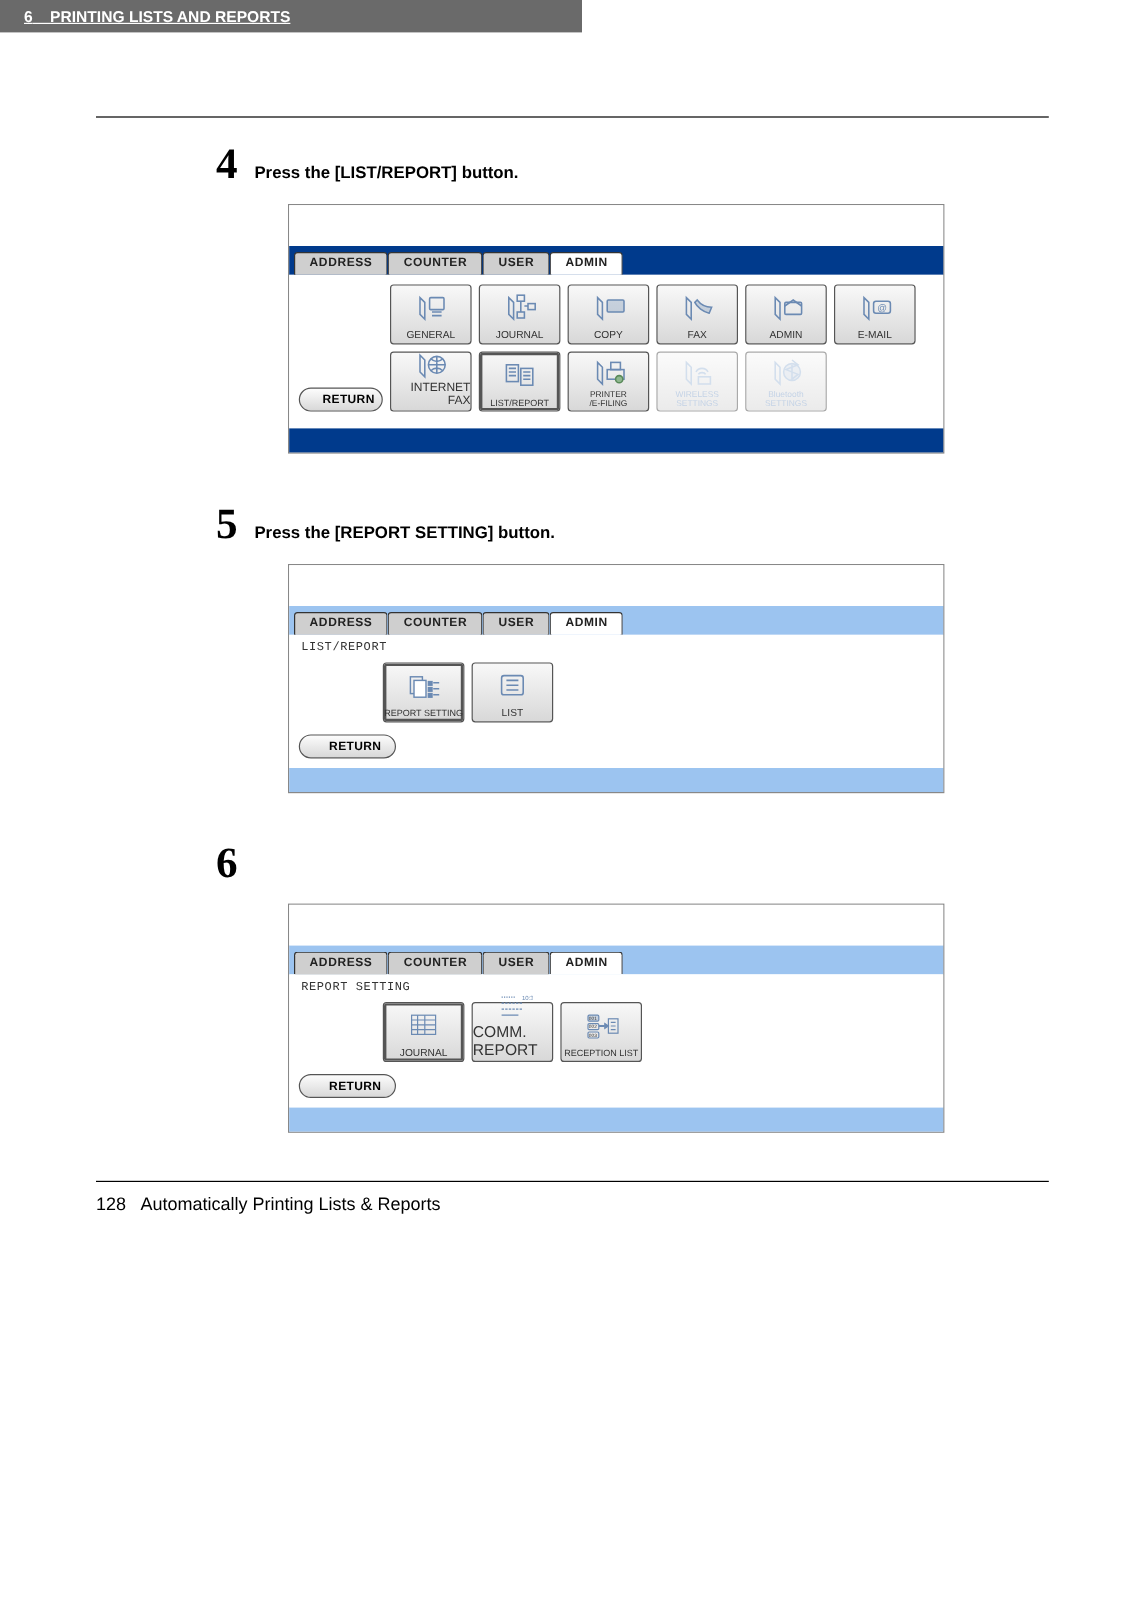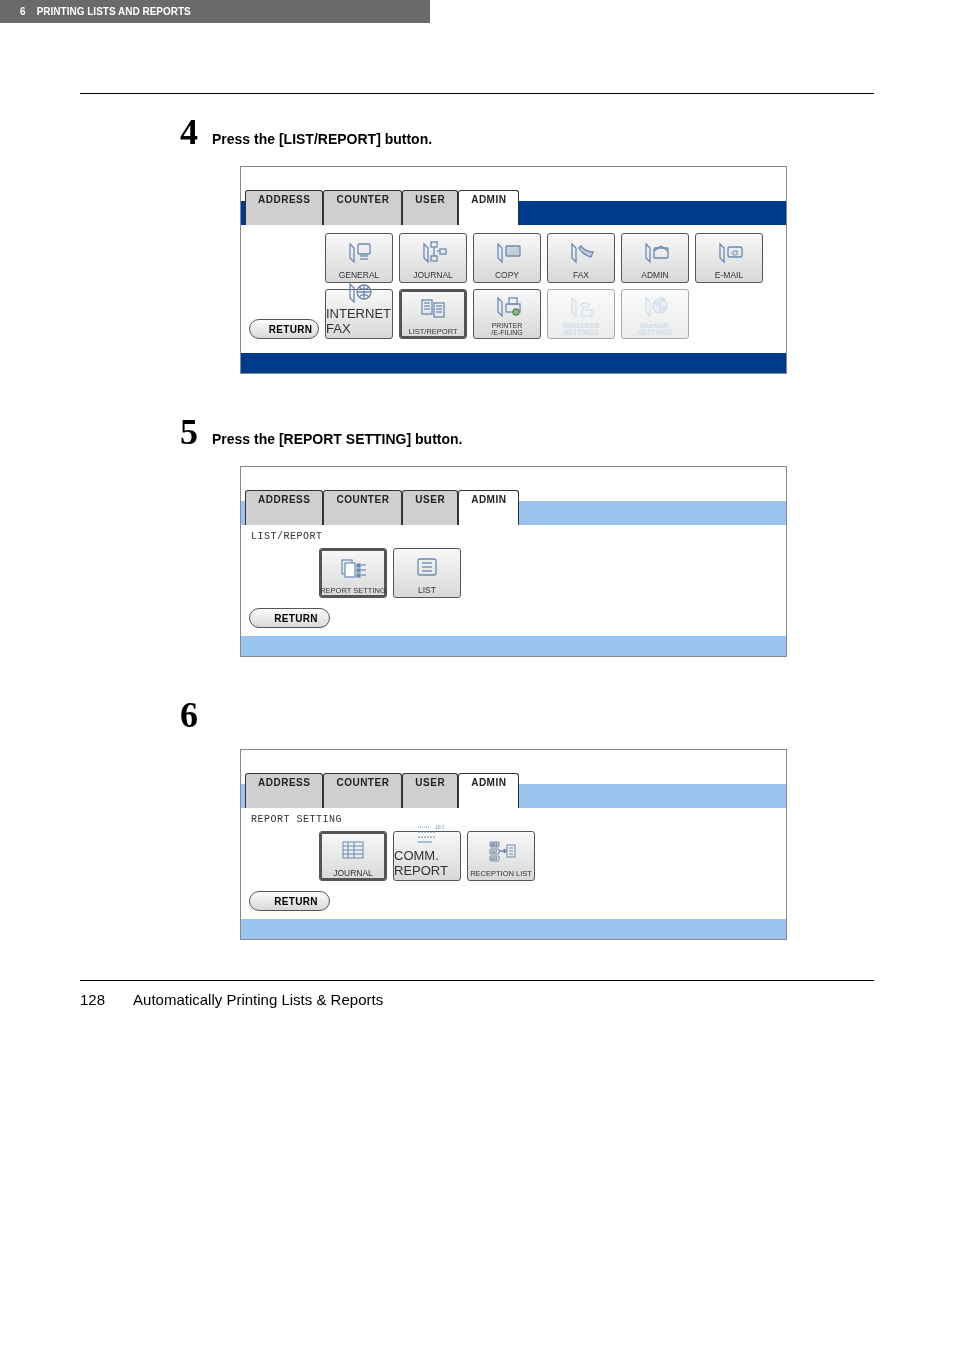--- a/index.html
+++ b/index.html
@@ -6,24 +6,25 @@
     margin: 0;
     padding: 0;
     background: #fff;
     font-family: Arial, Helvetica, sans-serif;
     width: 954px;
   }
   .header-bar {
     background: #6a6a6a;
     color: #fff;
     padding: 6px 20px;
-    font-size: 10px;
+    font-size: 13px;
     font-weight: bold;
-    width: 430px;
+    width: 485px;
     box-sizing: border-box;
+    text-decoration: underline;
   }
   .content-wrap {
     padding: 30px 80px 0 80px;
   }
   .top-rule {
     border: none;
     border-top: 1.5px solid #000;
     margin: 40px 0 20px 0;
   }
   .step {
@@ -56,21 +57,21 @@
     align-items: flex-end;
     height: 24px;
     padding: 0 4px;
     gap: 0;
   }
   .tab {
     font-family: "Arial Black", Arial, sans-serif;
     font-size: 10px;
     font-weight: 900;
     letter-spacing: 0.5px;
-    height: 35px;
+    height: 19px;
     line-height: 18px;
     padding: 0 12px;
     border: 1px solid #333;
     border-bottom: none;
     background: #cfcfcf;
     color: #222;
     border-radius: 3px 3px 0 0;
     box-sizing: border-box;
   }
   .tab.sel {
@@ -150,21 +151,21 @@
     height: 20px;
   }
   .ss-footer.light { background: #9cc4f0; }
   .page-footer {
     border-top: 1.2px solid #000;
     margin: 40px 80px 0 80px;
     padding: 10px 0 0 0;
     font-size: 15px;
     display: flex;
     align-items: baseline;
-    gap: 28px;
+    gap: 12px;
   }
   .page-footer .pnum { font-size: 15px; }
 </style>
 </head>
 <body>
 
 <div class="header-bar">
   <span>6</span>
   &nbsp;&nbsp;
   <span>PRINTING LISTS AND REPORTS</span>
@@ -273,21 +274,21 @@
         <div class="icon-btn">
           <div class="icon-art">
               <svg viewBox="0 0 34 28">
                 <g fill="none" stroke="#6b8ab3" stroke-width="1.3">
                   <path d="M8 6v14l4 4V10z"></path>
                   <circle cx="22" cy="14" r="7"></circle>
                   <path d="M15 14h14M22 7v14M17 9c3 3 7 3 10 0M17 19c3-3 7-3 10 0"></path>
                 </g>
               </svg>
             </div>
-          <span style="font-size:13px;">INTERNET FAX</span>
+          <span style="font-size:10px;text-align:right;">INTERNET FAX</span>
         </div>
         <div class="icon-btn sel">
           <div class="icon-art">
               <svg viewBox="0 0 34 28">
                 <g fill="none" stroke="#6b8ab3" stroke-width="1.3">
                   <rect x="6" y="5" width="10" height="14"></rect>
                   <line x1="8" y1="8" x2="14" y2="8"></line>
                   <line x1="8" y1="11" x2="14" y2="11"></line>
                   <line x1="8" y1="14" x2="14" y2="14"></line>
                   <rect x="18" y="8" width="10" height="14"></rect>

